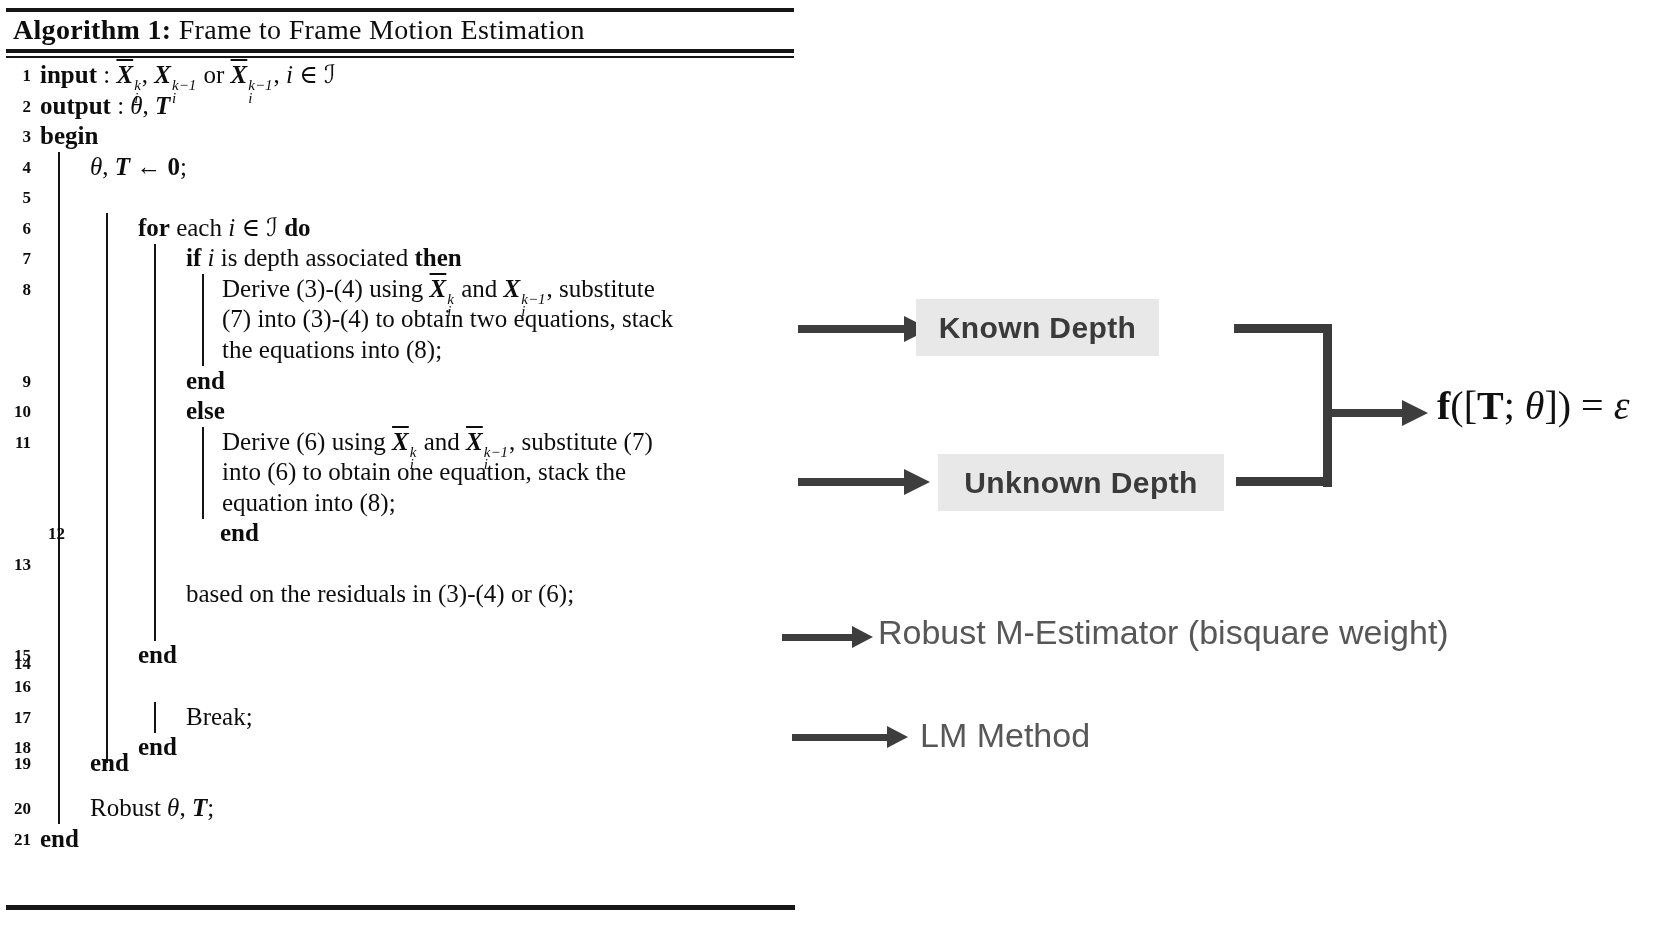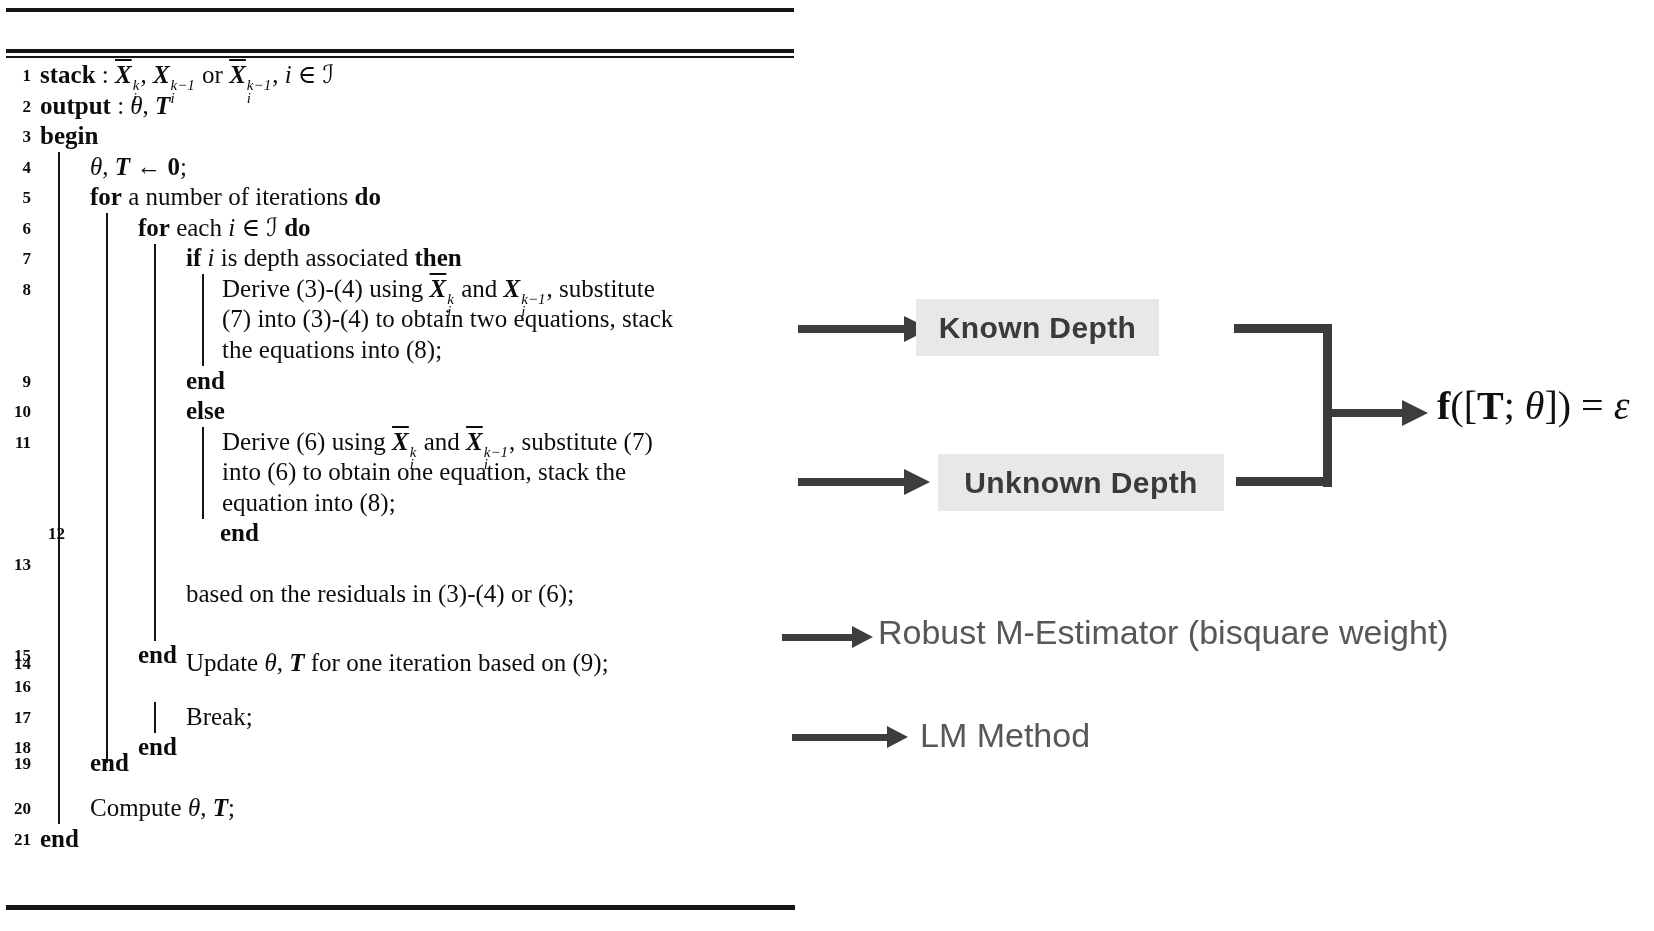--- a/index.html
+++ b/index.html
@@ -44,46 +44,47 @@
   .bracket{position:absolute;background:#3b3b3b;}
 
   #formula{position:absolute;left:1437px;top:382px;font-size:40px;color:#101010;white-space:nowrap;}
 </style>
 </head>
 <body>
 
 <div id="algo">
   <div class="hrule" style="left:6px;top:8px;width:788px;height:4px;"></div>
 
+  <div class="algo-title"><span class="b">Algorithm 1:</span><span> Frame to Frame Motion Estimation</span></div>
 
   <div class="hrule" style="left:6px;top:49px;width:788px;height:4px;"></div>
   <div class="hrule" style="left:6px;top:56px;width:788px;height:2px;"></div>
 
   <div class="vrule" style="left:58px;top:152px;height:672px;"></div>
   <div class="vrule" style="left:106px;top:213px;height:550px;"></div>
   <div class="vrule" style="left:154px;top:244px;height:397px;"></div>
   <div class="vrule" style="left:202px;top:274px;height:92px;"></div>
   <div class="vrule" style="left:202px;top:427px;height:92px;"></div>
   <div class="vrule" style="left:154px;top:702px;height:31px;"></div>
 
   <div id="algo-rows">
-      <div class="algo-row" style="top: 60px; padding-left: 40px;"><span class="lnum">1</span><span><span class="b">stack </span><span>: </span><span class="bi ol">X</span><span class="ss">
+      <div class="algo-row" style="top: 60px; padding-left: 40px;"><span class="lnum">1</span><span><span class="b">input </span><span>: </span><span class="bi ol">X</span><span class="ss">
             <span class="ssup">k</span>
             <span class="ssub">i</span>
           </span><span>, </span><span class="bi">X</span><span class="ss">
             <span class="ssup">k−1</span>
             <span class="ssub">i</span>
           </span><span> or </span><span class="bi ol">X</span><span class="ss">
             <span class="ssup">k−1</span>
             <span class="ssub">i</span>
           </span><span>, </span><span class="i">i</span><span> ∈ </span><span class="scr">ℐ</span></span></div>
       <div class="algo-row" style="top: 90.55px; padding-left: 40px;"><span class="lnum">2</span><span><span class="b">output </span><span>: </span><span class="i">θ</span><span>, </span><span class="bi">T</span></span></div>
       <div class="algo-row" style="top: 121.1px; padding-left: 40px;"><span class="lnum">3</span><span><span class="b">begin</span></span></div>
       <div class="algo-row" style="top: 151.65px; padding-left: 90px;"><span class="lnum">4</span><span><span class="i">θ</span><span>, </span><span class="bi">T</span><span> ← </span><span class="b">0</span><span>;</span></span></div>
-      <div class="algo-row" style="top: 182.2px; padding-left: 90px;"><span class="lnum">5</span><span><span class="b">for</span><span> a number of iterations </span><span class="b">do</span></span></div>
+      <div class="algo-row" style="top: 182.2px; padding-left: 90px;"><span class="lnum">5</span></div>
       <div class="algo-row" style="top: 212.75px; padding-left: 138px;"><span class="lnum">6</span><span><span class="b">for</span><span> each </span><span class="i">i</span><span> ∈ </span><span class="scr">ℐ</span><span> </span><span class="b">do</span></span></div>
       <div class="algo-row" style="top: 243.3px; padding-left: 186px;"><span class="lnum">7</span><span><span class="b">if</span><span> </span><span class="i">i</span><span> is depth associated </span><span class="b">then</span></span></div>
       <div class="algo-row" style="top: 273.85px; padding-left: 222px;"><span class="lnum">8</span><span><span>Derive (3)-(4) using </span><span class="bi ol">X</span><span class="ss">
             <span class="ssup">k</span>
             <span class="ssub">i</span>
           </span><span> and </span><span class="bi">X</span><span class="ss">
             <span class="ssup">k−1</span>
             <span class="ssub">i</span>
           </span><span>, substitute</span></span></div>
       <div class="algo-row" style="top: 304.4px; padding-left: 222px;"><span><span>(7) into (3)-(4) to obtain two equations, stack</span></span></div>
@@ -95,27 +96,27 @@
             <span class="ssub">i</span>
           </span><span> and </span><span class="bi ol">X</span><span class="ss">
             <span class="ssup">k−1</span>
             <span class="ssub">i</span>
           </span><span>, substitute (7)</span></span></div>
       <div class="algo-row" style="top: 457.15px; padding-left: 222px;"><span><span>into (6) to obtain one equation, stack the</span></span></div>
       <div class="algo-row" style="top: 487.7px; padding-left: 222px;"><span><span>equation into (8);</span></span></div>
       <div class="algo-row" style="top: 518.25px; padding-left: 186px; margin-left: 34px;"><span class="lnum">12</span><span><span class="b">end</span></span></div>
       <div class="algo-row" style="top: 548.8px; padding-left: 186px;"><span class="lnum">13</span></div>
       <div class="algo-row" style="top: 579.35px; padding-left: 186px;"><span><span>based on the residuals in (3)-(4) or (6);</span></span></div>
-      <div class="algo-row" style="top: 609.9px; padding-left: 186px; margin-top: 38px;"><span class="lnum">14</span><span><span>Update </span><span class="i">θ</span><span>, </span><span class="bi">T</span><span> for one iteration based on (9);</span></span></div>
+      <div class="algo-row" style="top: 609.9px; padding-left: 186px; margin-top: 38px;"><span class="lnum">14</span></div>
       <div class="algo-row" style="top: 640.45px; padding-left: 138px;"><span class="lnum">15</span><span><span class="b">end</span></span></div>
       <div class="algo-row" style="top: 671px; "><span class="lnum">16</span></div>
       <div class="algo-row" style="top: 701.55px; padding-left: 186px;"><span class="lnum">17</span><span><span>Break;</span></span></div>
       <div class="algo-row" style="top: 732.1px; padding-left: 138px;"><span class="lnum">18</span><span><span class="b">end</span></span></div>
       <div class="algo-row" style="top: 748px; padding-left: 90px;"><span class="lnum">19</span><span><span class="b">end</span></span></div>
-      <div class="algo-row" style="top: 793.2px; padding-left: 90px;"><span class="lnum">20</span><span><span>Compute </span><span class="i">θ</span><span>, </span><span class="bi">T</span><span>;</span></span></div>
+      <div class="algo-row" style="top: 793.2px; padding-left: 90px;"><span class="lnum">20</span><span><span>Robust </span><span class="i">θ</span><span>, </span><span class="bi">T</span><span>;</span></span></div>
       <div class="algo-row" style="top: 823.75px; padding-left: 40px;"><span class="lnum">21</span><span><span class="b">end</span></span></div>
     </div>
 
   <div class="hrule" style="left:6px;top:905px;width:789px;height:5px;"></div>
 </div>
 
 <div class="abs" style="left:798px;top:316px;">
   <div class="shaft" style="left:0;top:9px;width:106px;height:8px;"></div>
   <div class="ahead" style="left:106px;top:0;"></div>
 </div>

